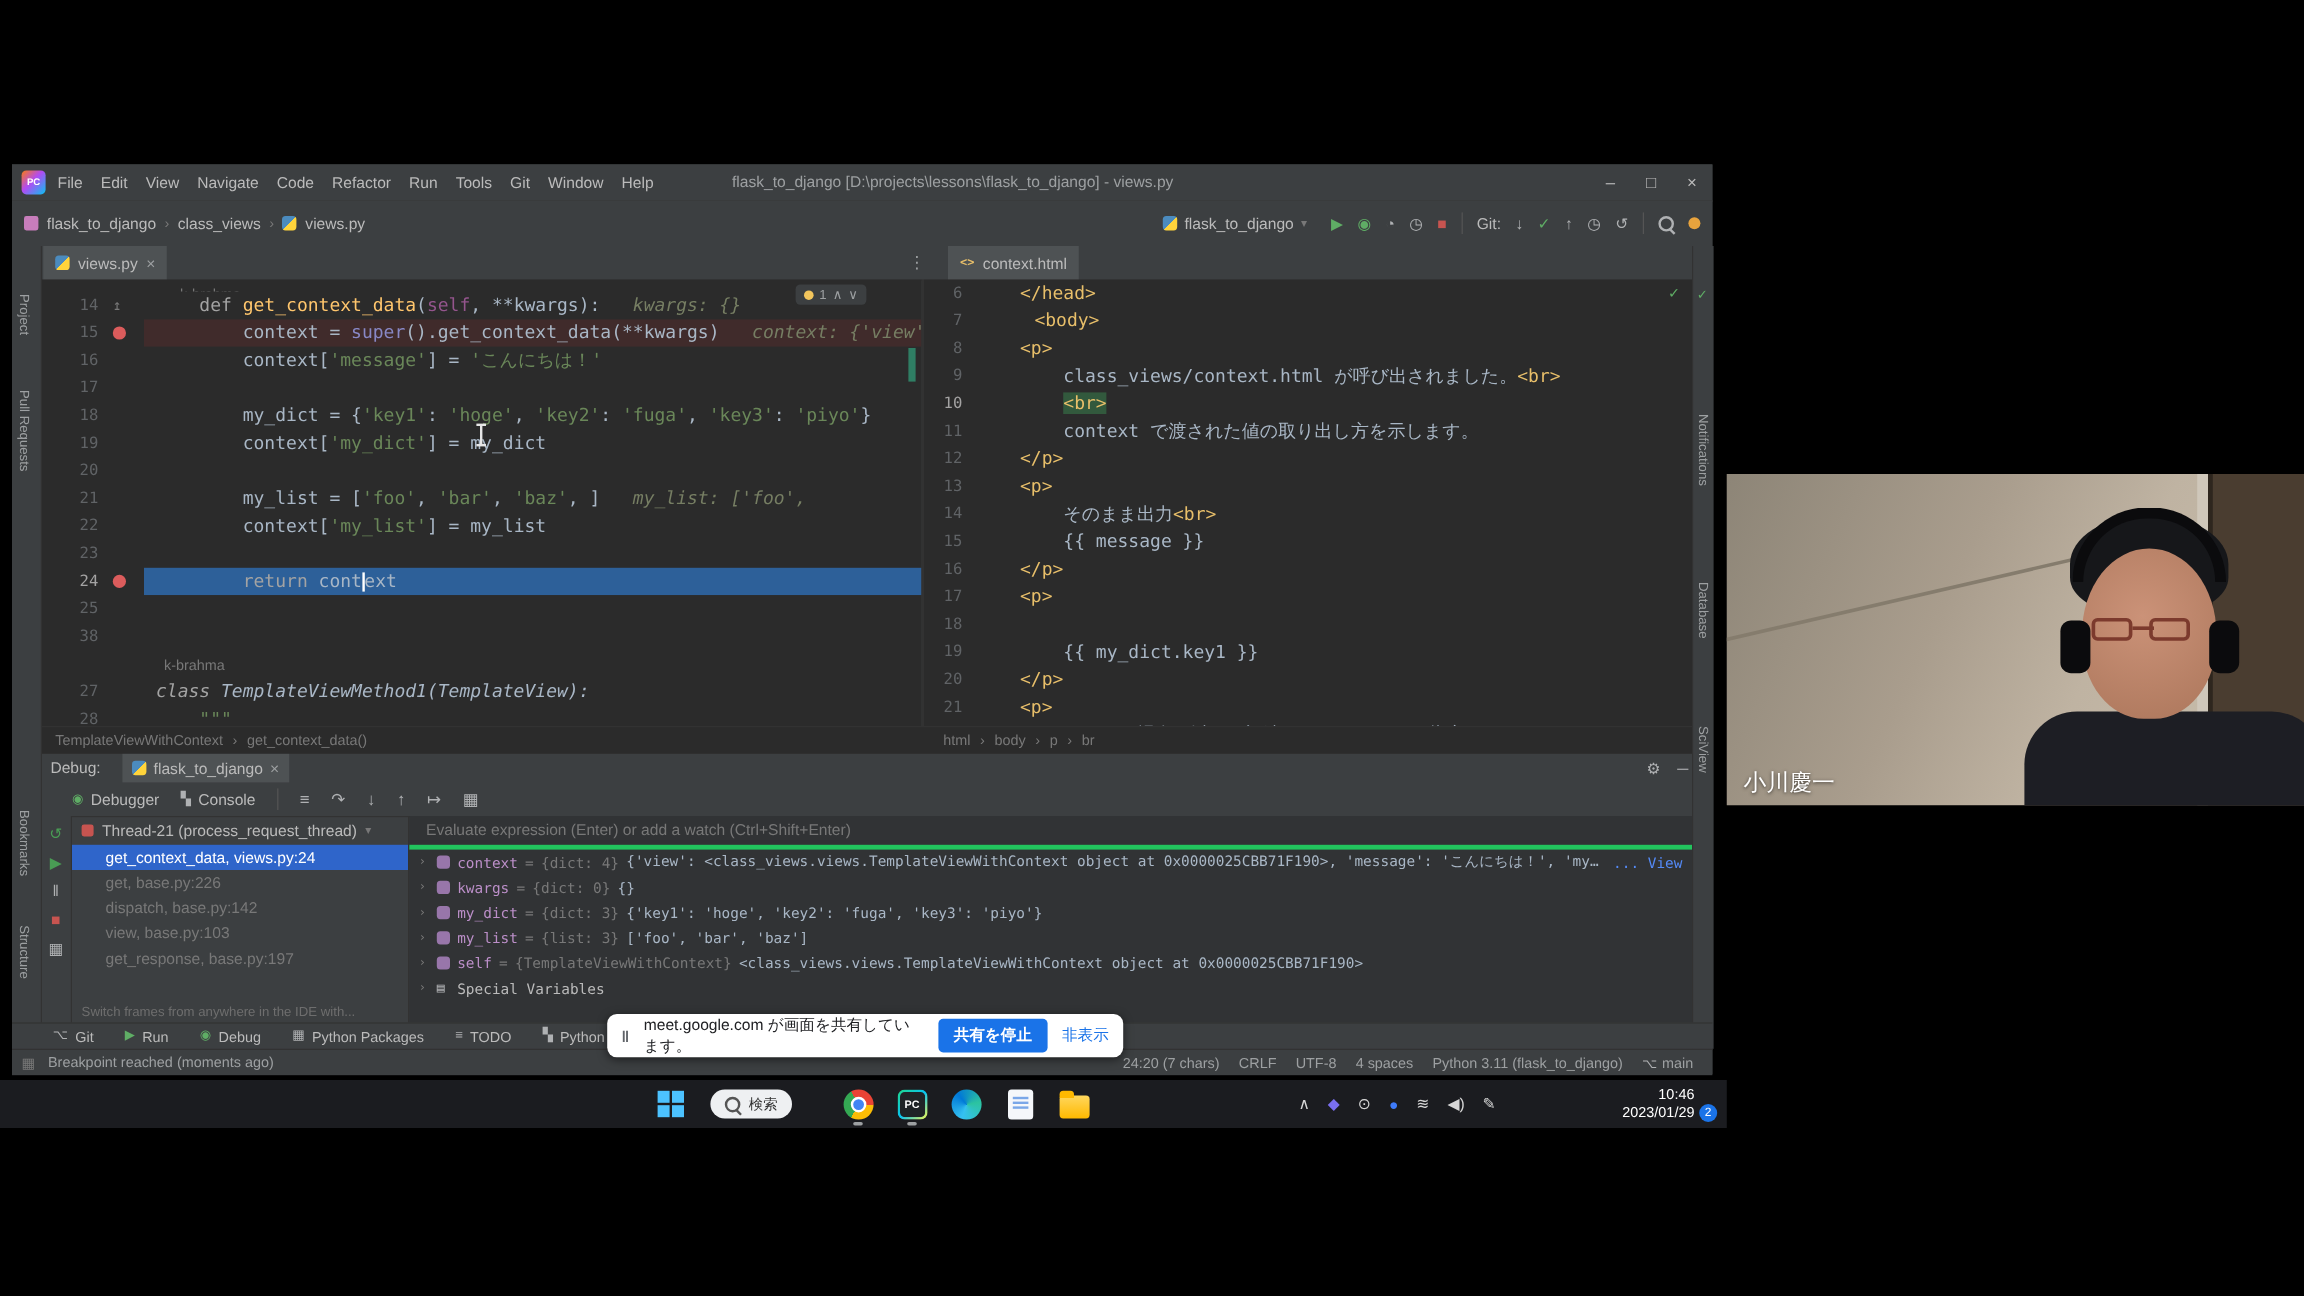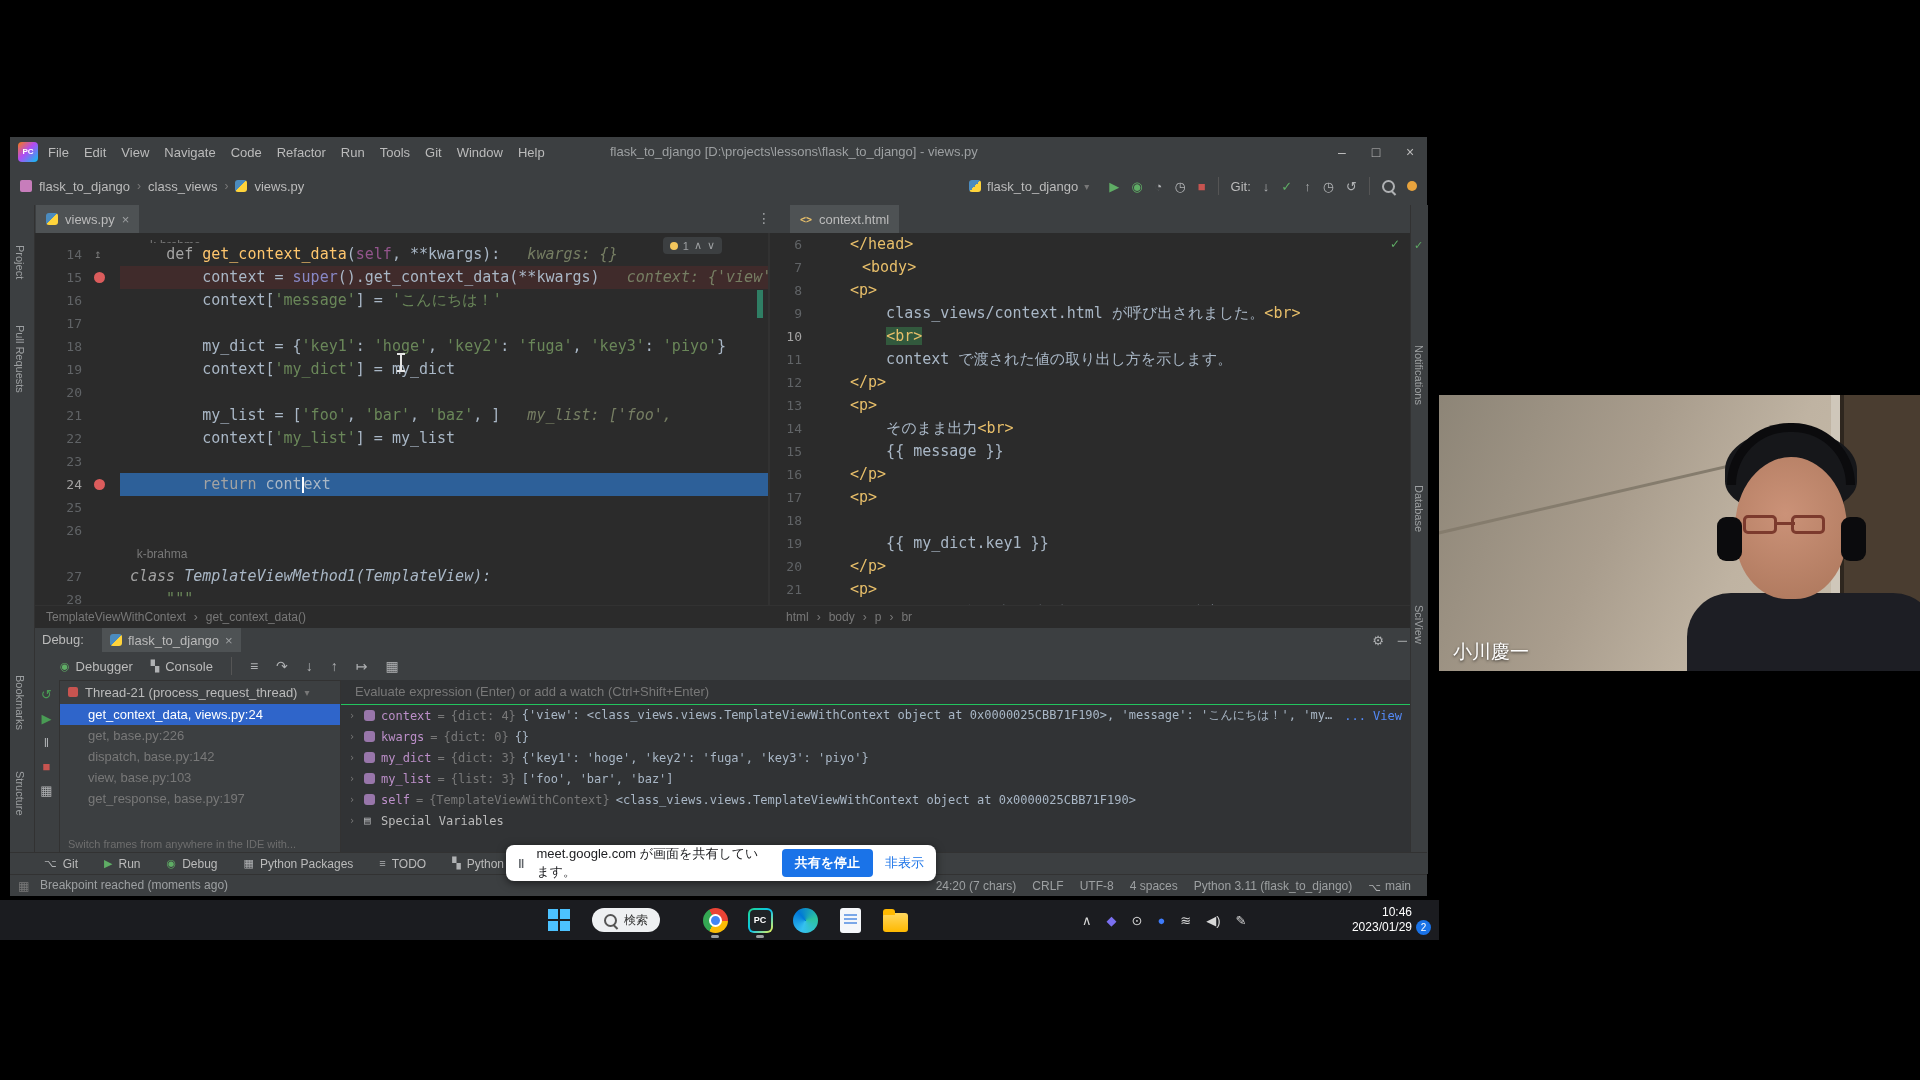--- a/index.html
+++ b/index.html
@@ -81,21 +81,21 @@
   .debug-tabs{position:absolute;left:50px;top:24px;height:28px;right:20px;display:flex;align-items:center;gap:18px;border-bottom:1px solid #323232;color:#bbbbbb;font-size:13px;}
   .dtool-tab{display:flex;align-items:center;gap:6px;}
   .debug-side{position:absolute;left:24px;top:52px;width:26px;bottom:0;display:flex;flex-direction:column;align-items:center;gap:11px;padding-top:8px;box-sizing:border-box;border-right:1px solid #323232;}
   .frames{position:absolute;left:50px;top:52px;width:280px;bottom:0;border-right:1px solid #323232;overflow:hidden;}
   .thread-row{height:24px;display:flex;align-items:center;gap:7px;color:#bbbbbb;font-size:13px;padding-left:8px;}
   .thread-icon{width:10px;height:10px;background:#C75450;border-radius:2px;flex:0 0 auto;}
   .frame-row{height:21px;line-height:21px;font-size:13px;color:#787878;padding-left:28px;white-space:nowrap;}
   .frame-row.selected{background:#2F65CA;color:#fff;}
   .frames-hint{position:absolute;bottom:3px;left:8px;color:#6e6e6e;font-size:11px;white-space:nowrap;}
   .vars{position:absolute;left:331px;top:52px;right:17px;bottom:0;background:#313335;overflow:hidden;}
-  .eval-row{height:24px;line-height:24px;color:#787878;font-size:13px;padding-left:14px;border-bottom:1px solid #22c55e;}
+  .eval-row{height:24px;line-height:24px;color:#787878;font-size:13px;padding-left:14px;border-bottom:4px solid #22c55e;}
   .var-row{height:21px;display:flex;align-items:center;font:12px "DejaVu Sans Mono",monospace;color:#A9B7C6;padding:0 8px 0 8px;gap:6px;white-space:nowrap;overflow:hidden;}
   .var-chevron{color:#787878;font-size:10px;width:9px;flex:0 0 auto;}
   .var-icon{width:11px;height:11px;border-radius:3px;background:#9876AA;flex:0 0 auto;}
   .var-icon.special{background:none;color:#AFB1B3;font-size:11px;line-height:11px;}
   .var-name{color:#BC8FC9;flex:0 0 auto;}
   .var-type{color:#787878;flex:0 0 auto;}
   .var-value{overflow:hidden;text-overflow:ellipsis;}
   .var-link{color:#548AF7;flex:0 0 auto;}
   
   .bottom-toolbar{position:absolute;left:0;top:715px;width:1417px;height:22px;background:#3C3F41;border-top:1px solid #323232;
@@ -306,21 +306,21 @@
           <div class="row-bg bg-cur" style="left: 86px;"></div>
           <span class="ln cur" style="width: 48px;">24</span>
           <span class="bp-dot" style="left: 60px;"></span>
           <div class="code" style="left: 96px;"><span class="tok-kw">        return </span><span class="tok-d">cont</span><span class="tok-caret"></span><span class="tok-d">ext</span></div>
         </div>
         <div class="code-row">
           <span class="ln" style="width: 48px;">25</span>
           <div class="code" style="left: 96px;"></div>
         </div>
         <div class="code-row">
-          <span class="ln" style="width: 48px;">26</span>
+          <span class="ln" style="width: 48px;">38</span>
           <div class="code" style="left: 96px;"></div>
         </div>
         <div class="code-row">
           <span class="ln" style="width: 48px;"></span>
           <div class="code" style="left: 96px;"><span class="tok-author">  k-brahma</span></div>
         </div>
         <div class="code-row">
           <span class="ln" style="width: 48px;">27</span>
           <div class="code" style="left: 96px; font-style: italic;"><span class="tok-kw">class </span><span class="tok-d">TemplateViewMethod1(TemplateView):</span></div>
         </div>

